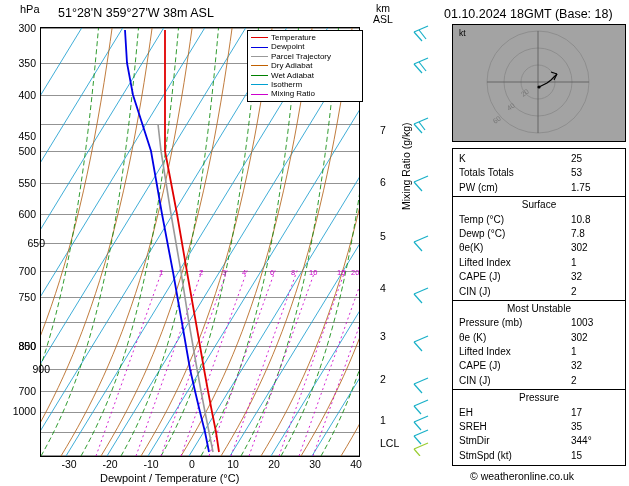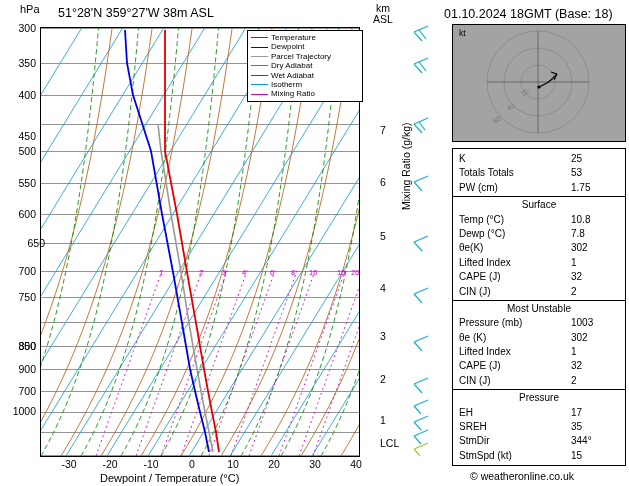--- a/index.html
+++ b/index.html
@@ -194,21 +194,21 @@
   <div class="abs ylab" style="top:89px;">400</div>
   <div class="abs ylab" style="top:118px;margin-top:12px;">450</div>
   <div class="abs ylab" style="top:145px;">500</div>
   <div class="abs ylab" style="top:177px;">550</div>
   <div class="abs ylab" style="top:208px;">600</div>
   <div class="abs ylab" style="top:237px;padding-left:9px;">650</div>
   <div class="abs ylab" style="top:265px;">700</div>
   <div class="abs ylab" style="top:291px;">750</div>
   <div class="abs ylab" style="top:316px;margin-top:24px;">800</div>
   <div class="abs ylab" style="top:340px;">850</div>
-  <div class="abs ylab" style="top:363px;">900</div>
+  <div class="abs ylab" style="top:363px;padding-left:14px;">900</div>
   <div class="abs ylab" style="top:385px;">700</div>
   <div class="abs ylab" style="top:405px;">1000</div>
 
   <div class="abs xlab" style="left:49px;top:458px;">-30</div>
   <div class="abs xlab" style="left:90px;top:458px;">-20</div>
   <div class="abs xlab" style="left:131px;top:458px;">-10</div>
   <div class="abs xlab" style="left:172px;top:458px;">0</div>
   <div class="abs xlab" style="left:213px;top:458px;">10</div>
   <div class="abs xlab" style="left:254px;top:458px;">20</div>
   <div class="abs xlab" style="left:295px;top:458px;">30</div>

